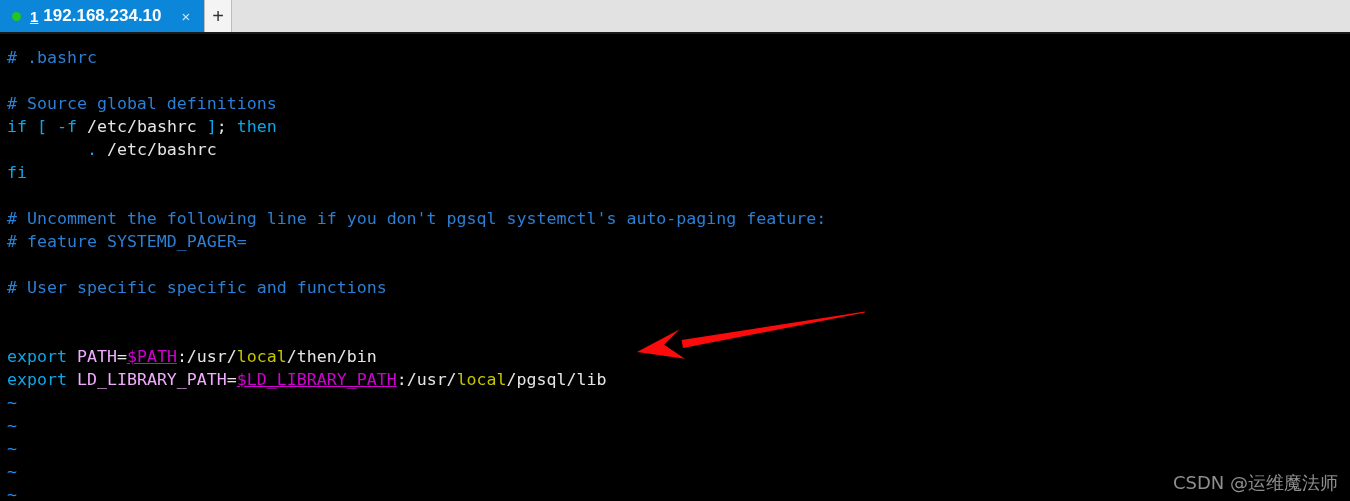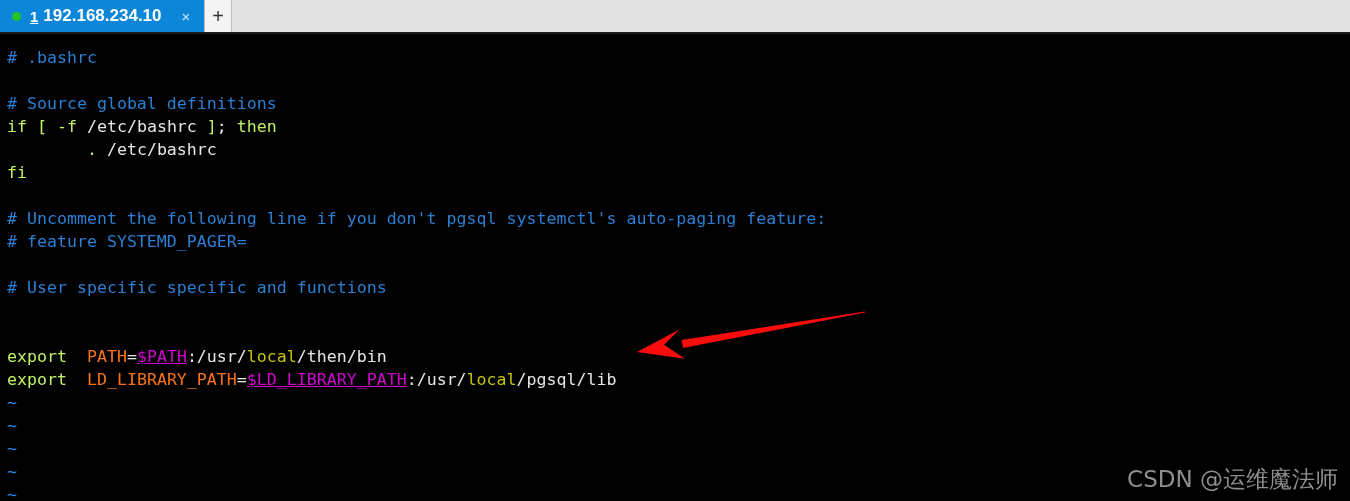--- a/index.html
+++ b/index.html
@@ -82,41 +82,41 @@
     position: absolute;
     left: 7px;
     font-family: "DejaVu Sans Mono", monospace;
     font-size: 16.6px;
     line-height: 23px;
     height: 23px;
     white-space: pre;
     letter-spacing: 0px;
   }
   .c-comment { color: #2b7fd4; }
-  .c-keyword { color: #bef264; }
+  .c-keyword { color: #0ea5e9; }
   .c-plain   { color: #e6e6e6; }
-  .c-var     { color: #f97316; margin-left: 10px; }
+  .c-var     { color: #f0abfc; }
   .c-dollar  { color: #d000d0; text-decoration: underline; }
   .c-dir     { color: #c5c500; }
   .c-tilde   { color: #1e90ff; }
 
   
   #arrow-svg {
     position: absolute; left: 0; top: 0;
     width: 1350px; height: 501px;
     pointer-events: none;
   }
 
   
   #watermark {
     position: absolute;
     right: 12px; bottom: 6px;
     color: #8e8e8e;
     font-family: "DejaVu Sans", sans-serif;
-    font-size: 23px;
+    font-size: 18px;
     white-space: nowrap;
   }
 </style>
 </head>
 <body>
 
 <div id="tabbar">
   <div class="tab">
     <span class="tab-dot"></span>
     <span class="tab-index">1</span>

